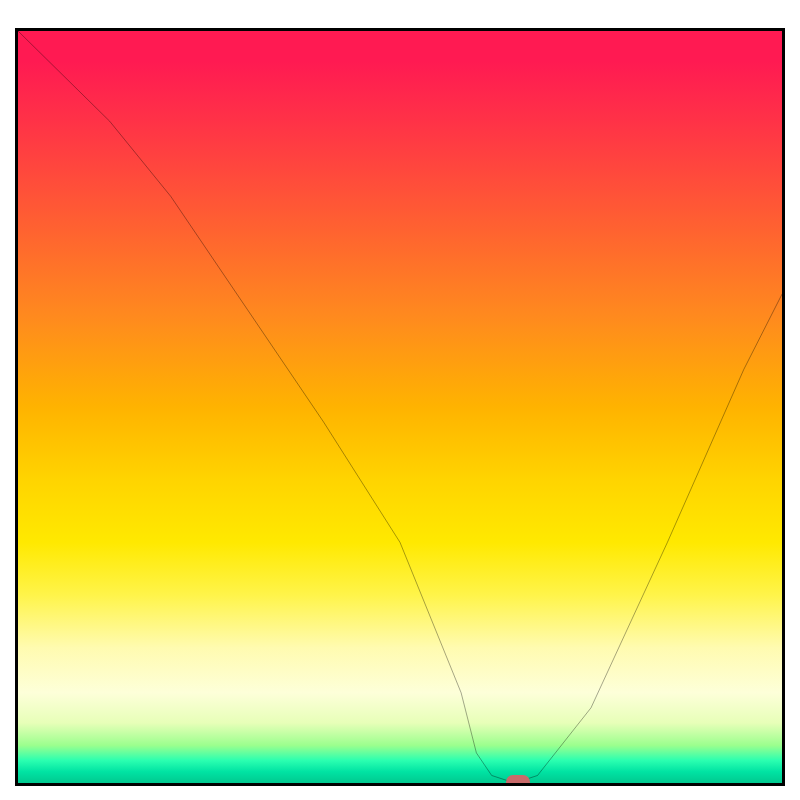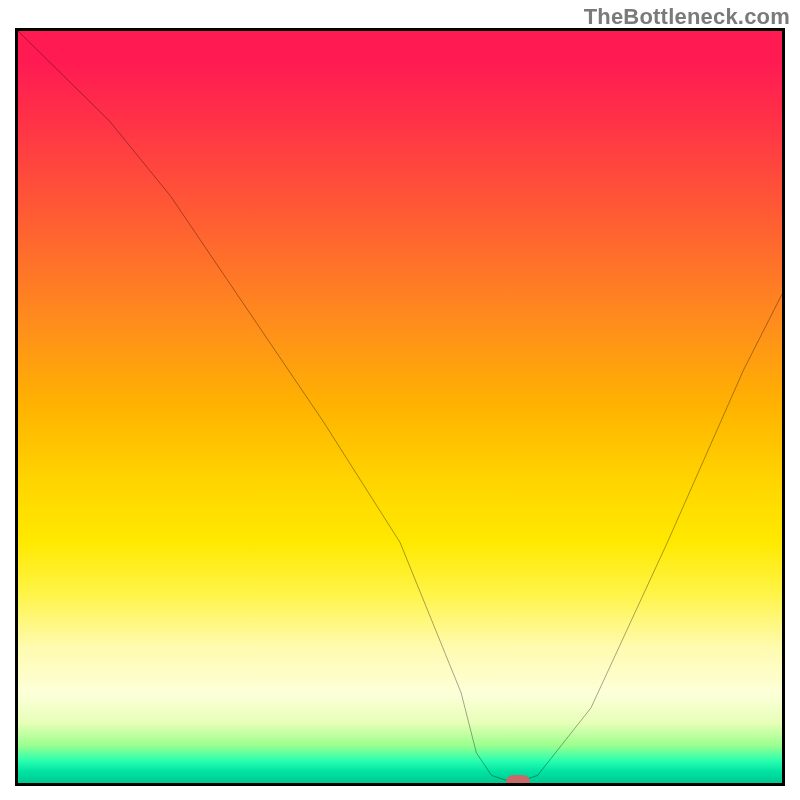--- a/index.html
+++ b/index.html
@@ -71,21 +71,20 @@
     border-radius: 7px;
     background: #c96a6a;
     transform: translate(-50%, -50%);
   }
 </style>
 </head>
 <body>
 
 <div class="stage">
 
-  <div class="watermark">TheBottleneck.com</div>
 
   <div class="plot">
     <div class="gradient"></div>
 
     <svg class="curve" viewBox="0 0 100 100" preserveAspectRatio="none">
       <path id="curve-path" fill="none" stroke="#000" stroke-width="0.35" vector-effect="non-scaling-stroke" stroke-linejoin="round" stroke-linecap="round" d="M0.00 0.00 L12.00 12.00 L20.00 22.00 L30.00 37.00 L40.00 52.00 L50.00 68.00 L58.00 88.00 L60.00 96.00 L62.00 99.00 L65.00 100.00 L68.00 99.00 L75.00 90.00 L85.00 68.00 L95.00 45.00 L100.00 35.00"></path>
     </svg>
 
     <div id="marker" class="marker" style="left: 499.6px; top: 751.24px; background: rgb(201, 106, 106);"></div>
   </div>

